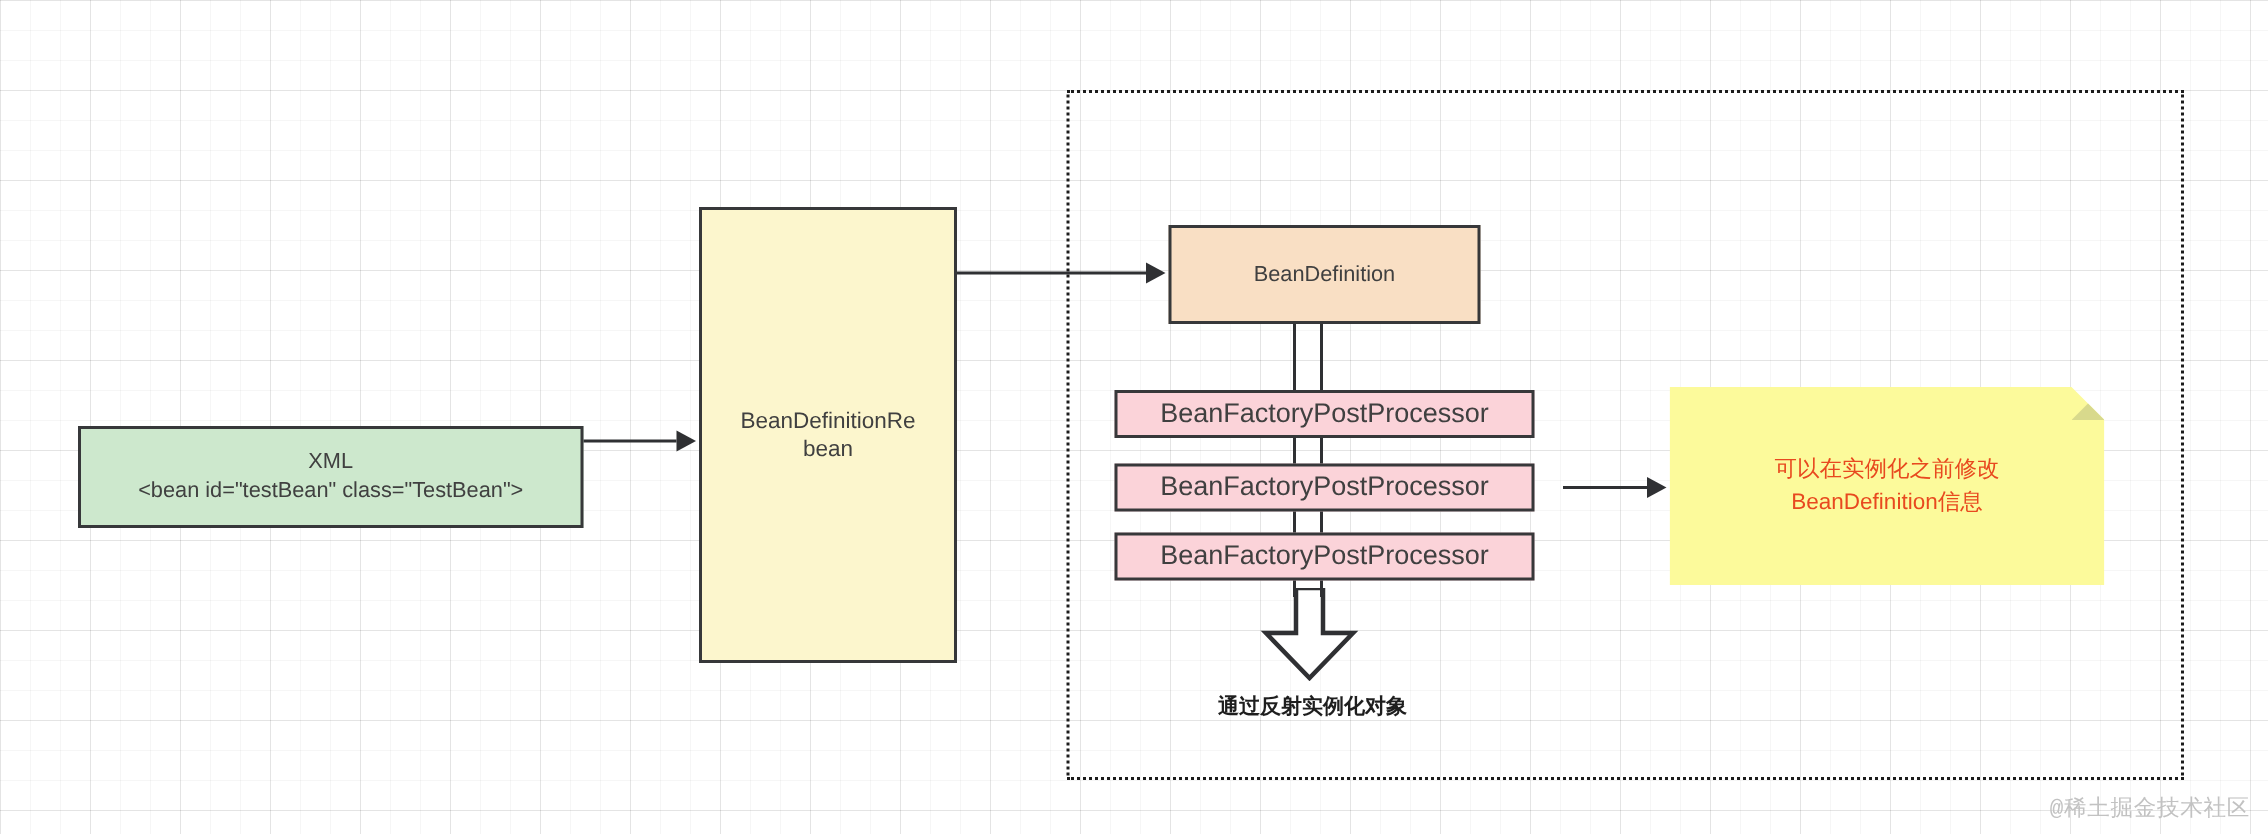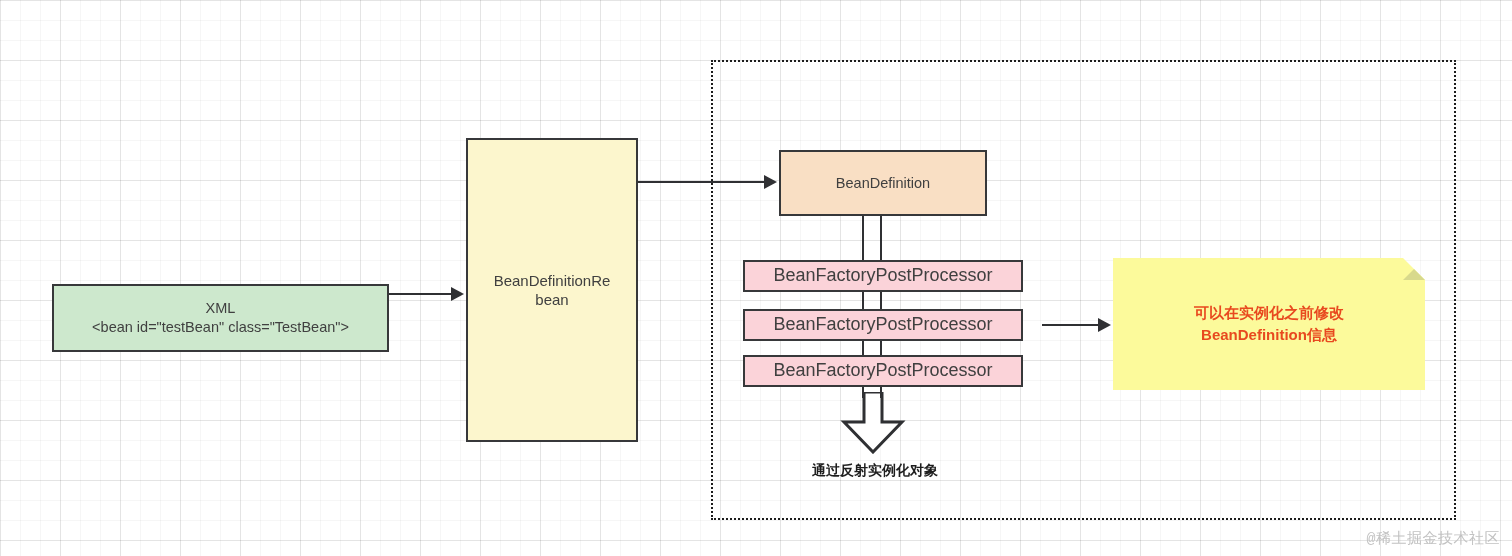--- a/index.html
+++ b/index.html
@@ -72,31 +72,30 @@
     position: absolute;
     left: 711px; top: 60px; width: 745px; height: 460px;
     box-sizing: border-box;
     border: 2px dotted #1c1c1c;
     background: transparent;
   }
 
   
   #note {
     position: absolute;
-    left: 1113px; top: 258px; width: 312px; height: 132px;
+    left: 1113px; top: 258px; width: 290px; height: 132px;
     background: #fcfa9b;
     display: flex;
     align-items: center;
     justify-content: center;
     text-align: center;
     color: #e8491f;
     font-size: 15px;
     line-height: 1.45;
     clip-path: polygon(0 0, calc(100% - 22px) 0, 100% 22px, 100% 100%, 0 100%);
-    font-weight: bold;
   }
   #note-fold {
     position: absolute;
     right: 0; top: 0;
     width: 22px; height: 22px;
     background: #d8d98c;
     clip-path: polygon(0 0, 100% 100%, 0 100%);
     transform: scaleX(-1);
   }
   #note-text { position: relative; z-index: 2; padding: 0 10px; }

